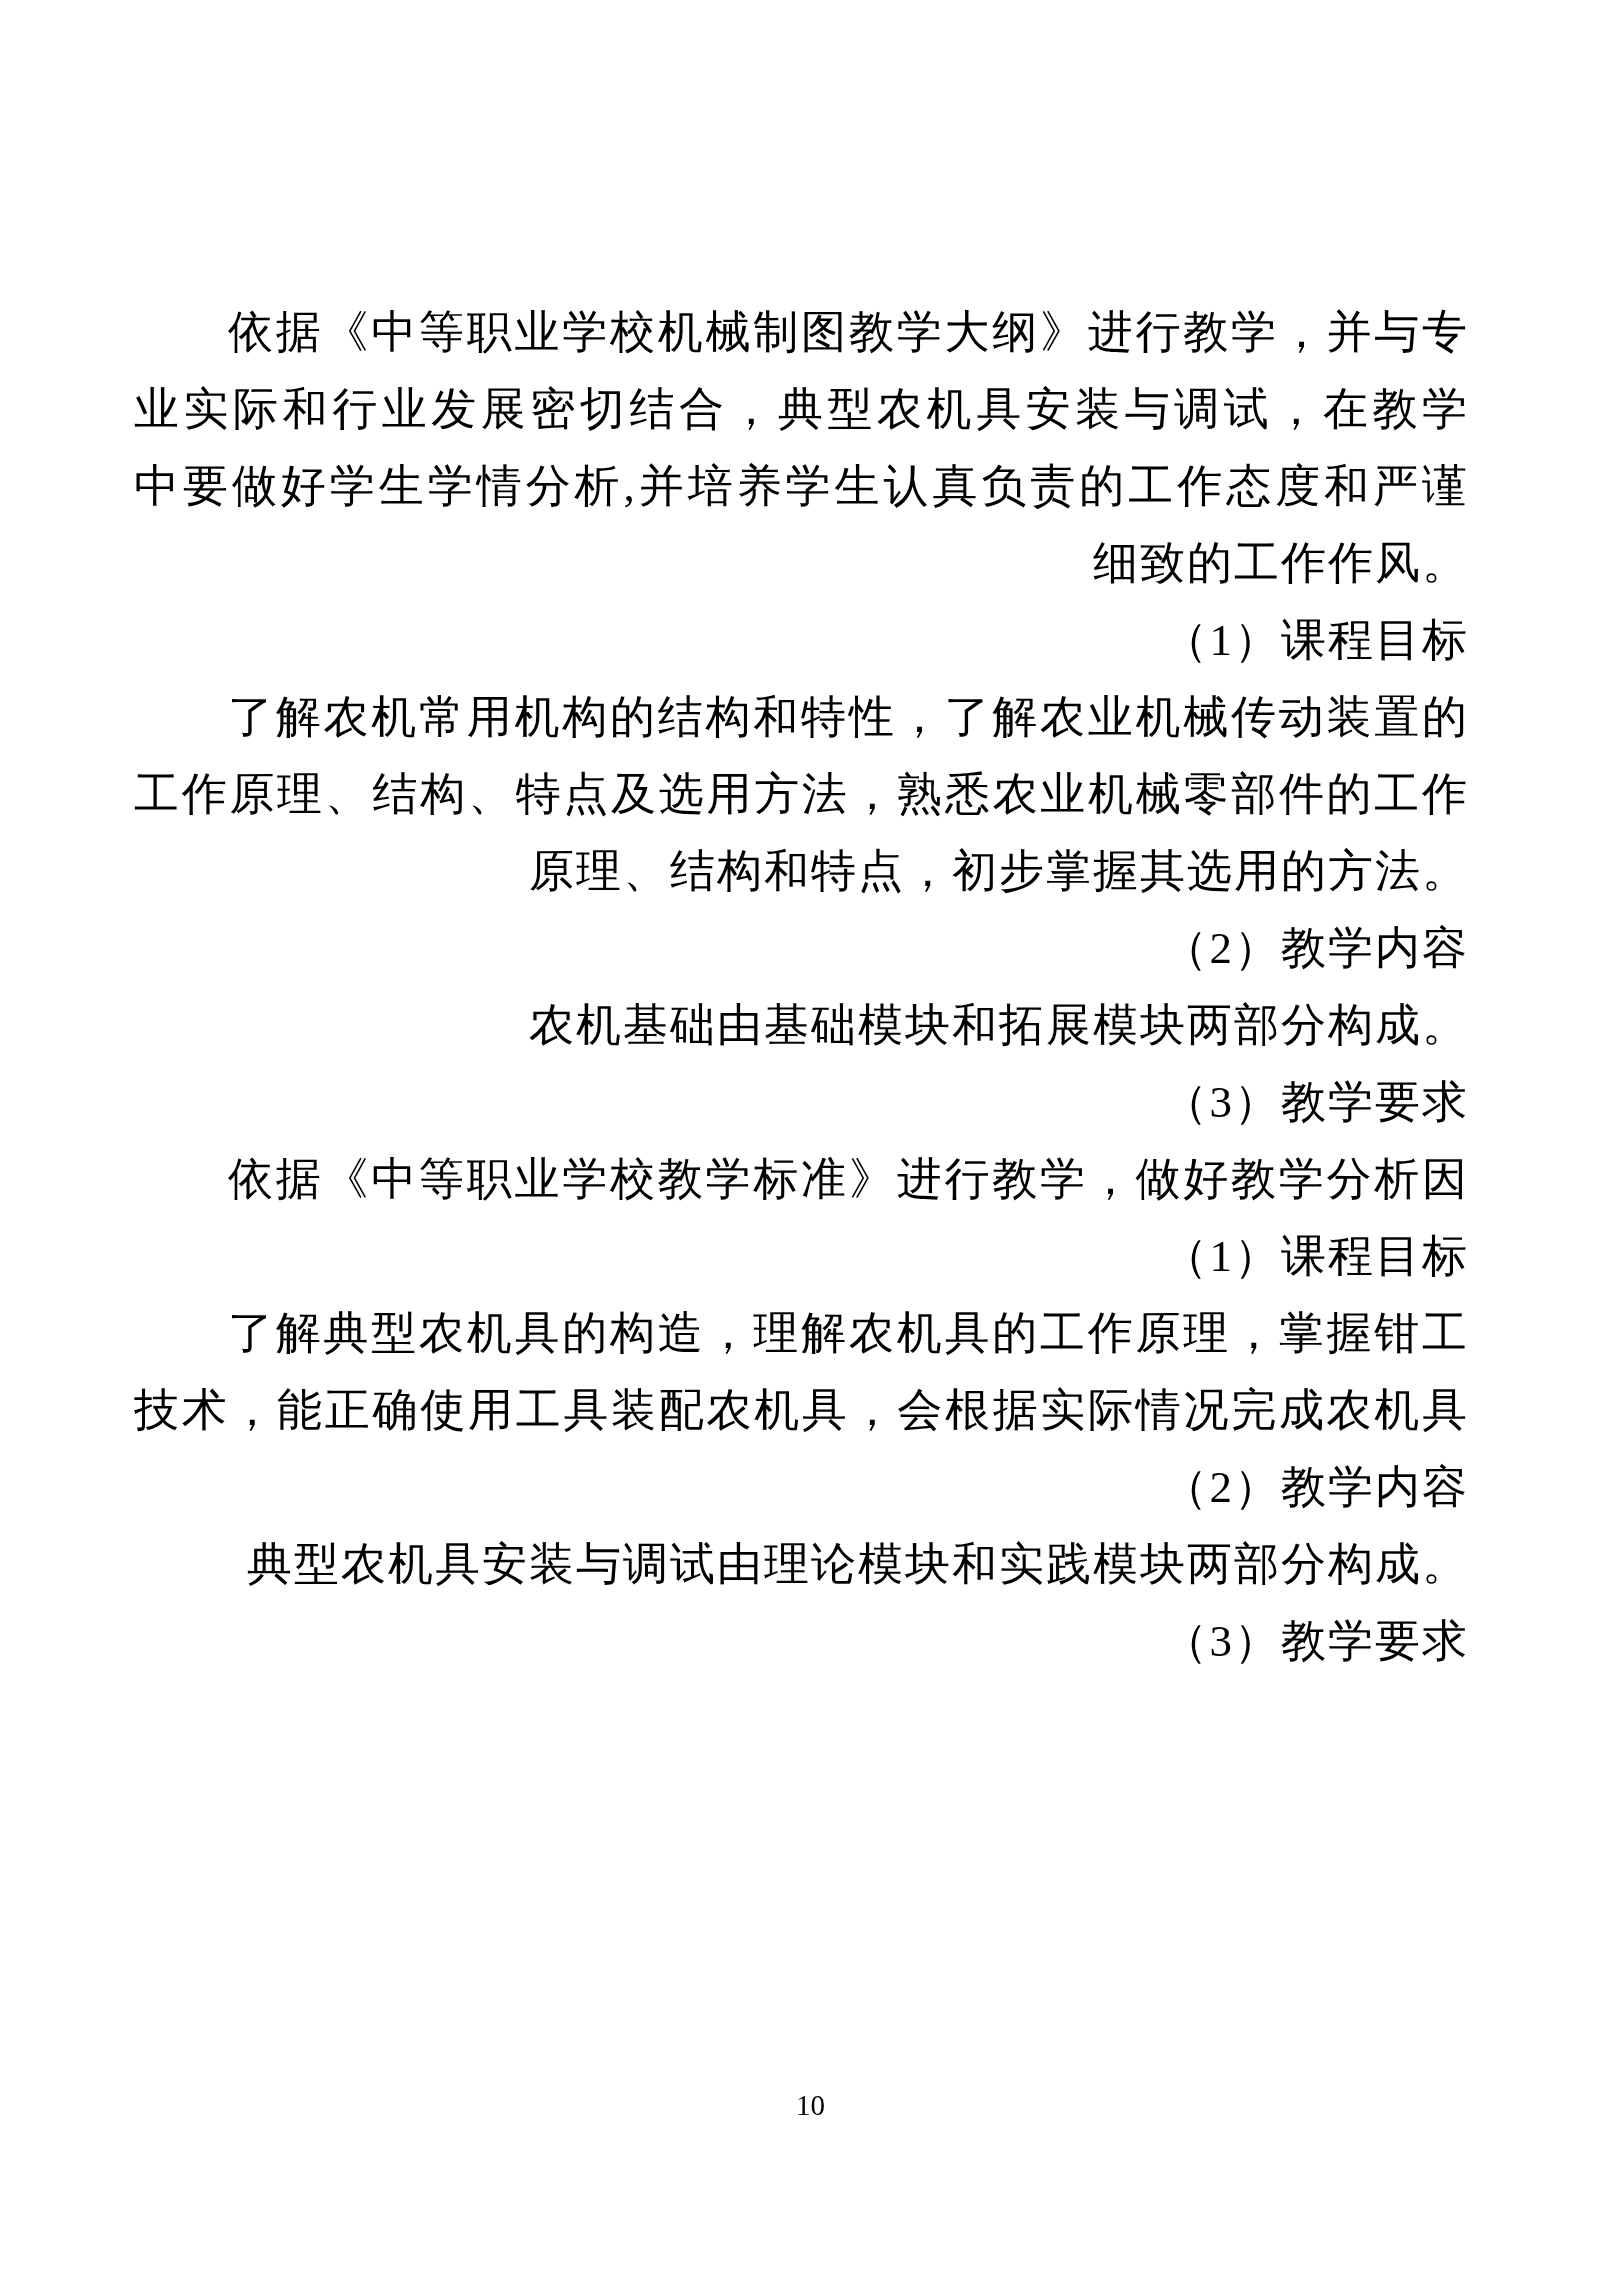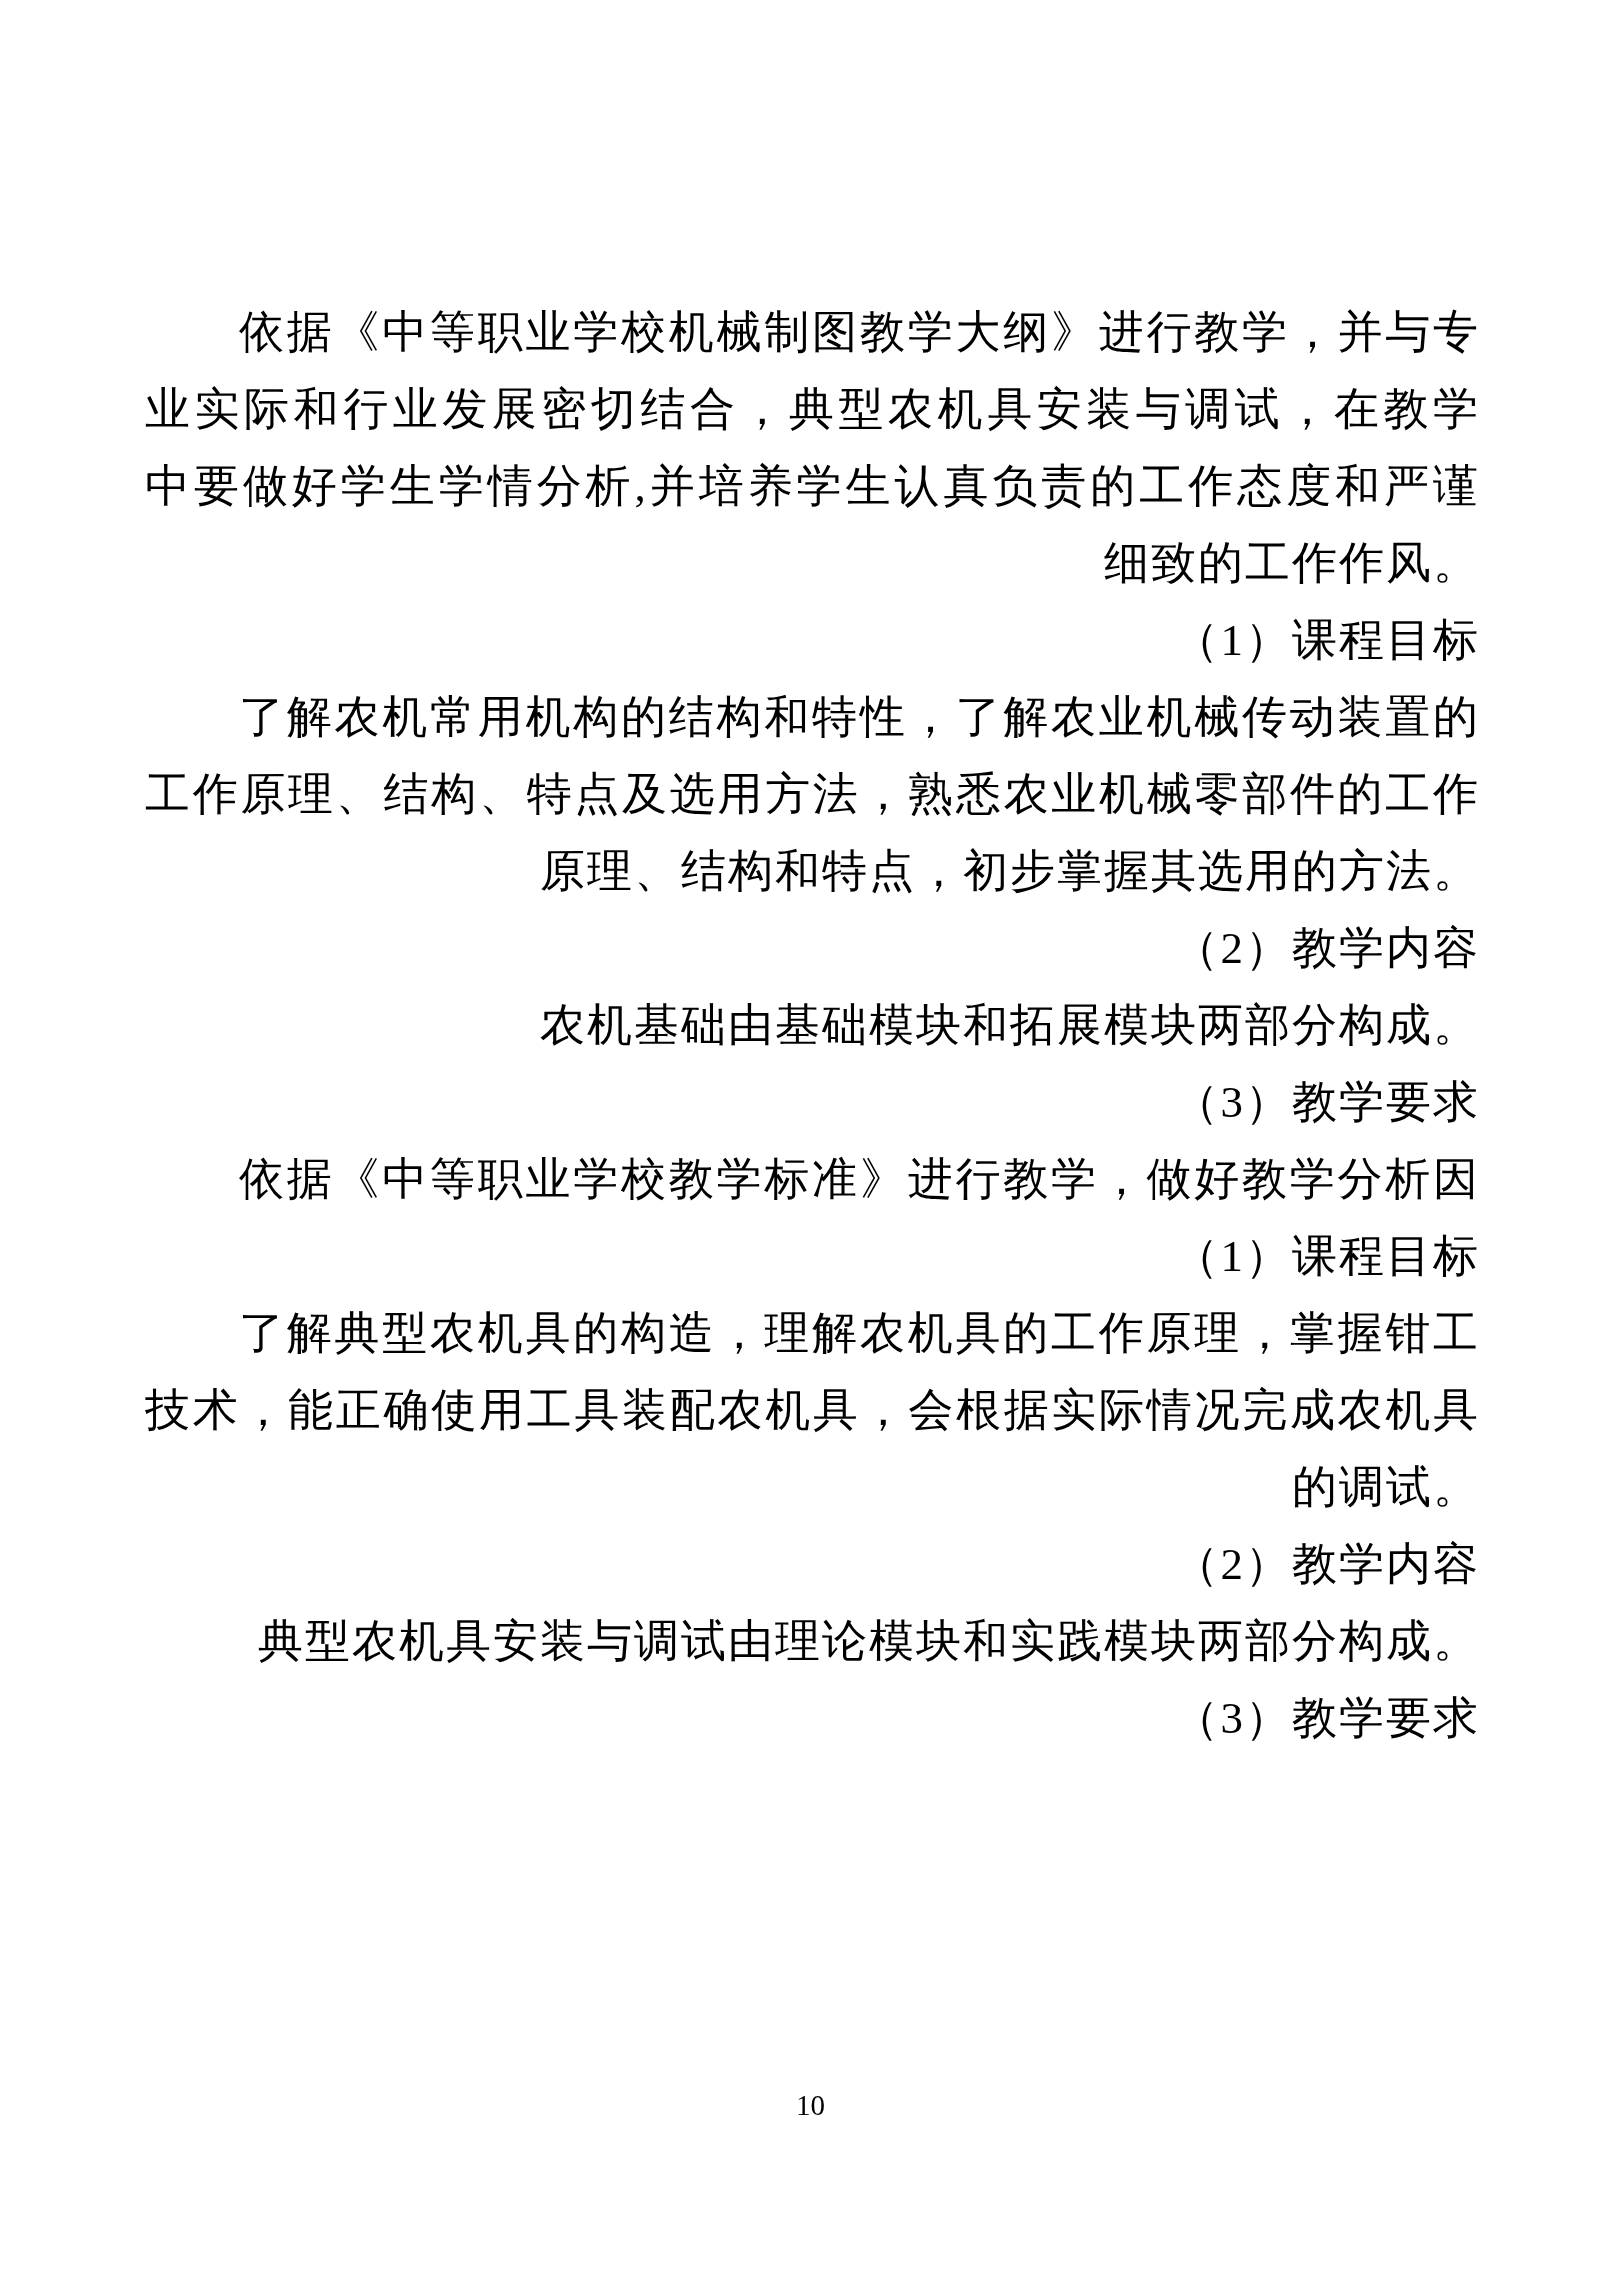--- a/index.html
+++ b/index.html
@@ -12,21 +12,21 @@
     width: 1621px;
     height: 2293px;
     background: #ffffff;
     overflow: hidden;
     font-family: "Liberation Serif", "DejaVu Serif", serif;
     color: #000000;
   }
   .body-text {
     position: absolute;
     top: 294px;
-    left: 145px;
+    left: 134px;
     width: 1335px;
   }
   .line {
     height: 77px;
     line-height: 77px;
     font-size: 45px;
     letter-spacing: 2px;
     white-space: nowrap;
     text-align: right;
   }
@@ -68,21 +68,20 @@
       <div class="line indent full">了解农机常用机构的结构和特性，了解农业机械传动装置的</div>
       <div class="line full">工作原理、结构、特点及选用方法，熟悉农业机械零部件的工作</div>
       <div class="line">原理、结构和特点，初步掌握其选用的方法。</div>
       <div class="line indent">（2）教学内容</div>
       <div class="line indent">农机基础由基础模块和拓展模块两部分构成。</div>
       <div class="line indent">（3）教学要求</div>
       <div class="line indent full">依据《中等职业学校教学标准》进行教学，做好教学分析因</div>
       <div class="line indent">（1）课程目标</div>
       <div class="line indent full">了解典型农机具的构造，理解农机具的工作原理，掌握钳工</div>
       <div class="line full">技术，能正确使用工具装配农机具，会根据实际情况完成农机具</div>
-      <div class="line">的调试。</div>
       <div class="line indent">（2）教学内容</div>
       <div class="line indent">典型农机具安装与调试由理论模块和实践模块两部分构成。</div>
       <div class="line indent">（3）教学要求</div>
     </div>
   <div class="footer">
     <span class="page-number">10</span>
   </div>
 </div>
 
 

